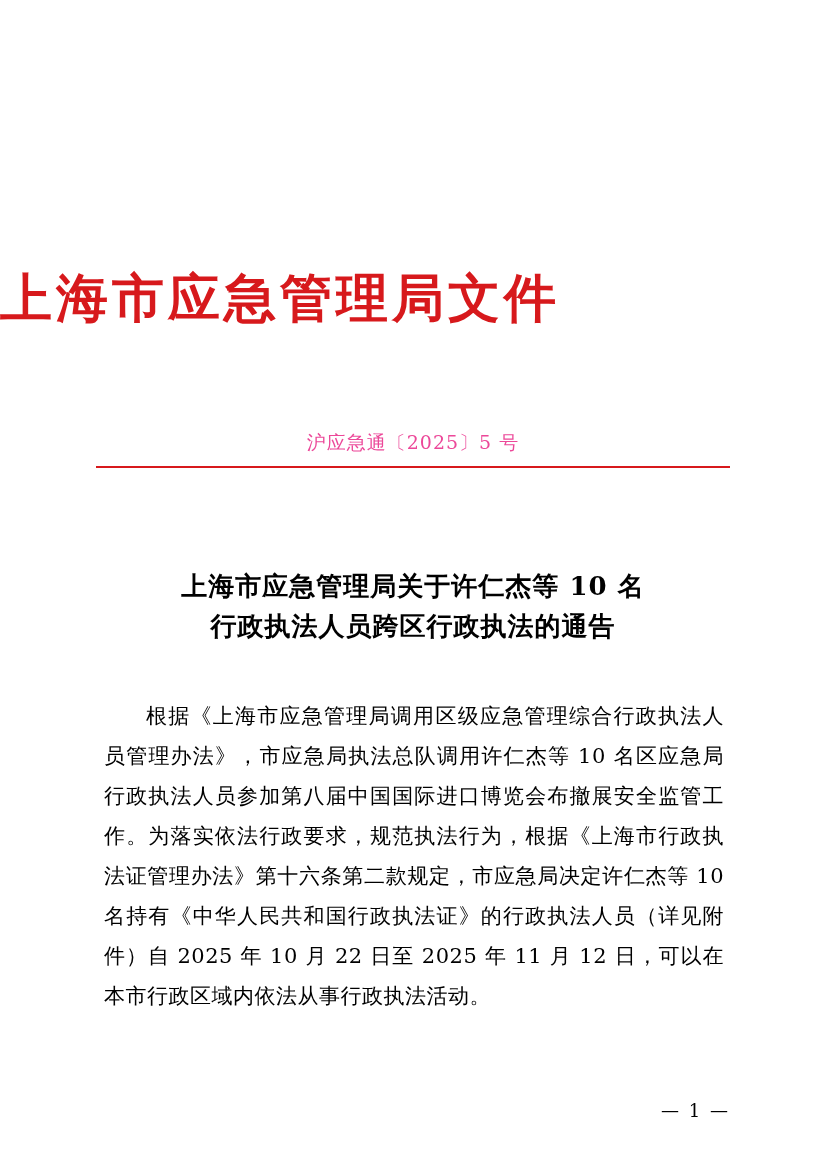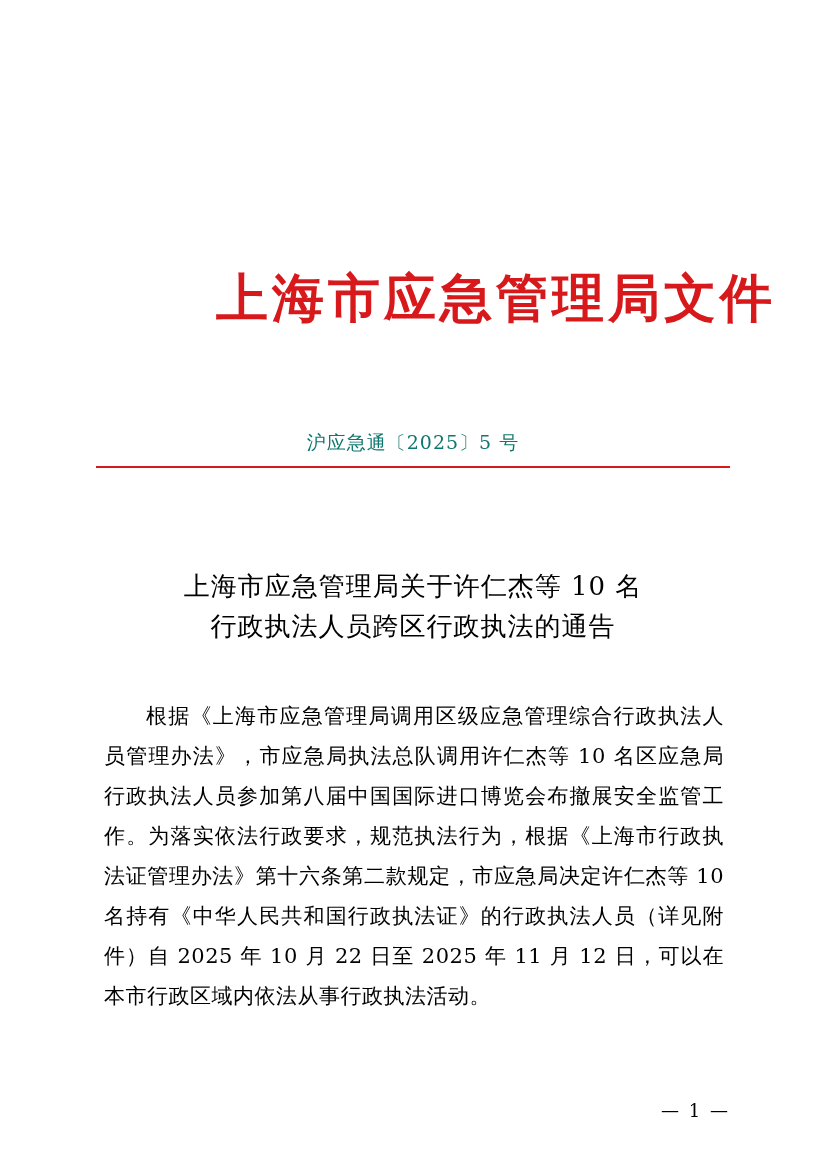--- a/index.html
+++ b/index.html
@@ -20,60 +20,59 @@
     width: 826px;
     height: 1169px;
     box-sizing: border-box;
   }
   
   .masthead {
     position: absolute;
     top: 268px;
     left: 0;
     width: 764px;
-    text-align: right;
-    padding-left: 12px;
+    text-align: left;
   }
   .masthead-title {
     font-family: "DejaVu Serif", "Liberation Serif", serif;
     font-weight: bold;
     font-size: 52px;
     line-height: 1.15;
     color: #d7191c;
     letter-spacing: 4px;
     white-space: nowrap;
   }
   
   .doc-number {
     position: absolute;
     top: 430px;
     left: 0;
     width: 826px;
     text-align: center;
     font-size: 19px;
     letter-spacing: 1px;
-    color: #0f766e;
+    color: #ec4899;
   }
   
   .red-rule {
     position: absolute;
     top: 466px;
     left: 96px;
     width: 634px;
     height: 2px;
     background: #d7191c;
   }
   
   .doc-title {
     position: absolute;
     top: 566px;
     left: 113px;
     width: 600px;
     text-align: center;
-    font-weight: normal;
+    font-weight: bold;
     font-size: 26px;
     line-height: 1.55;
     letter-spacing: 1px;
   }
   .doc-title .line {
     display: block;
     white-space: nowrap;
   }
   
   .body-text {

